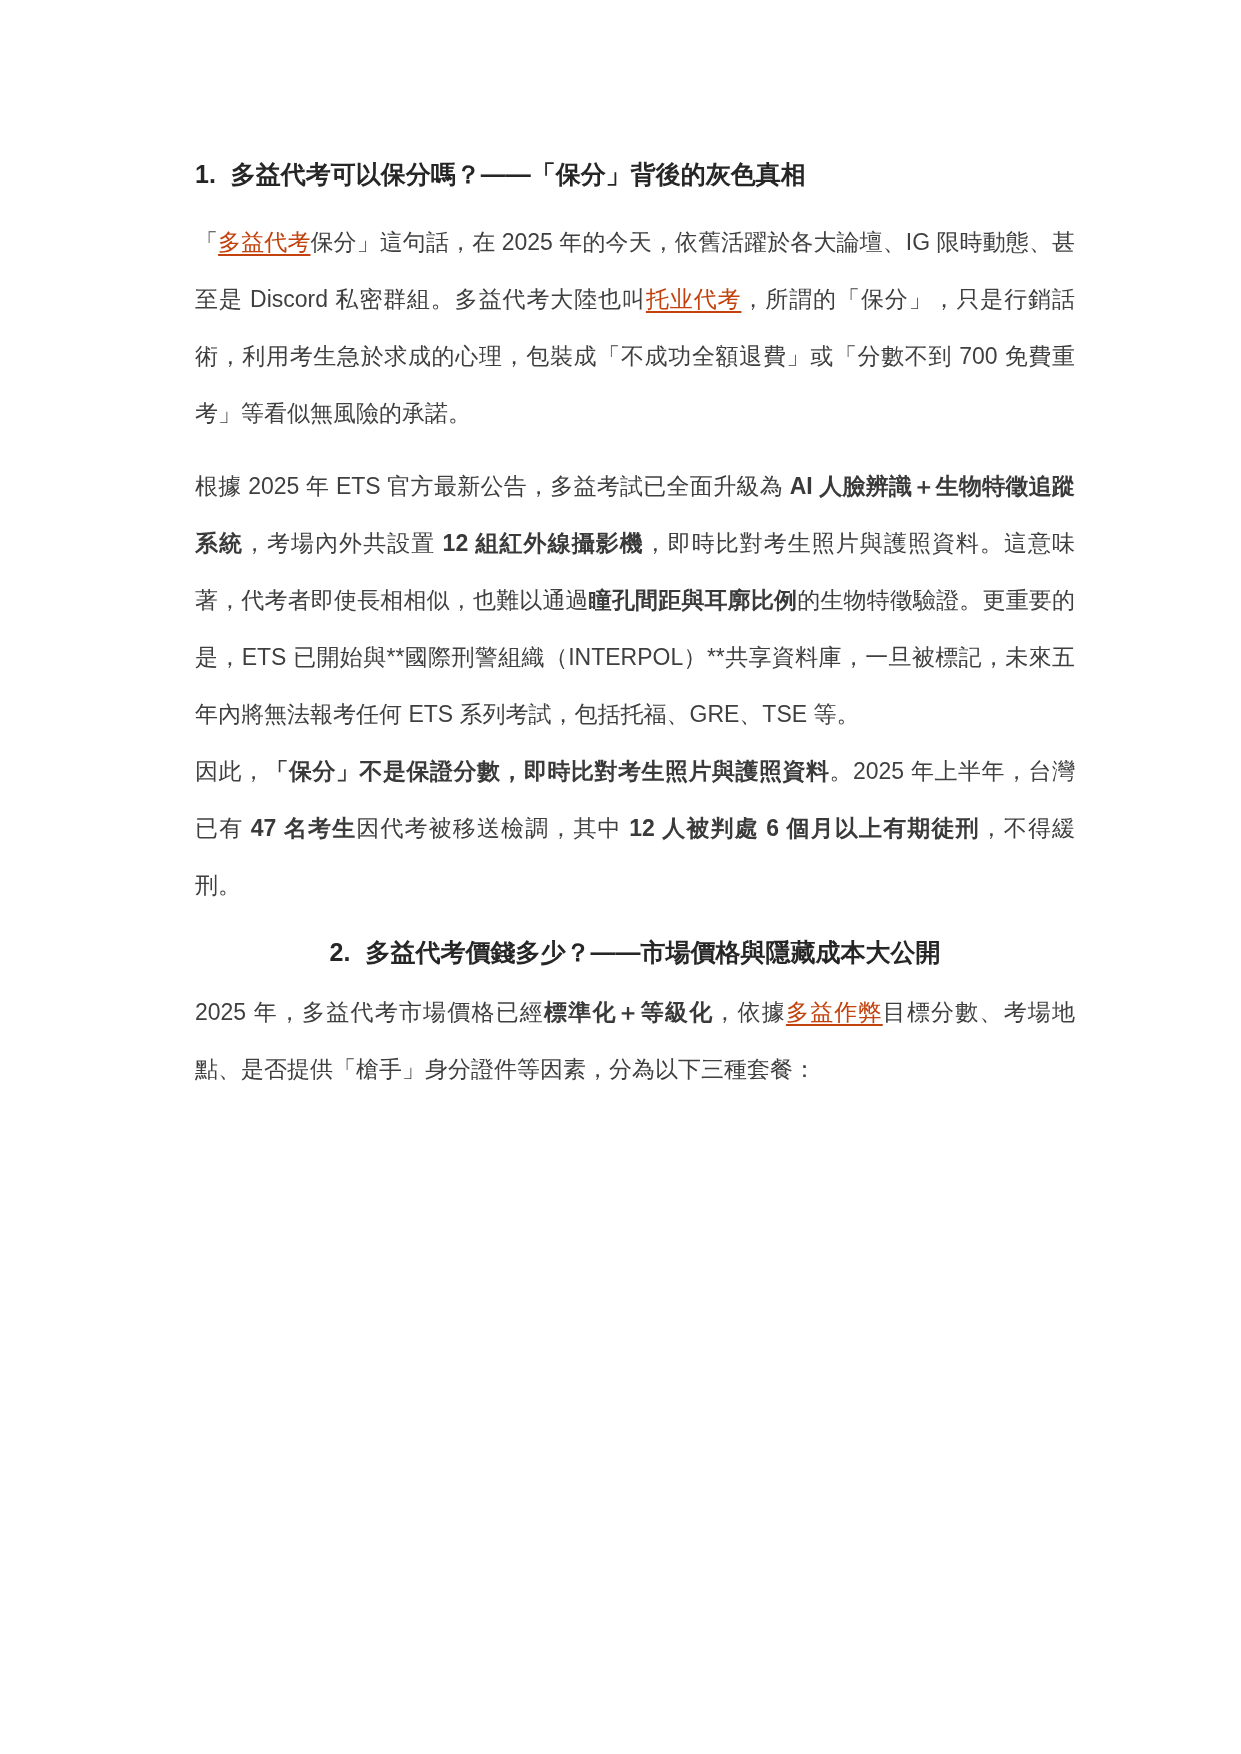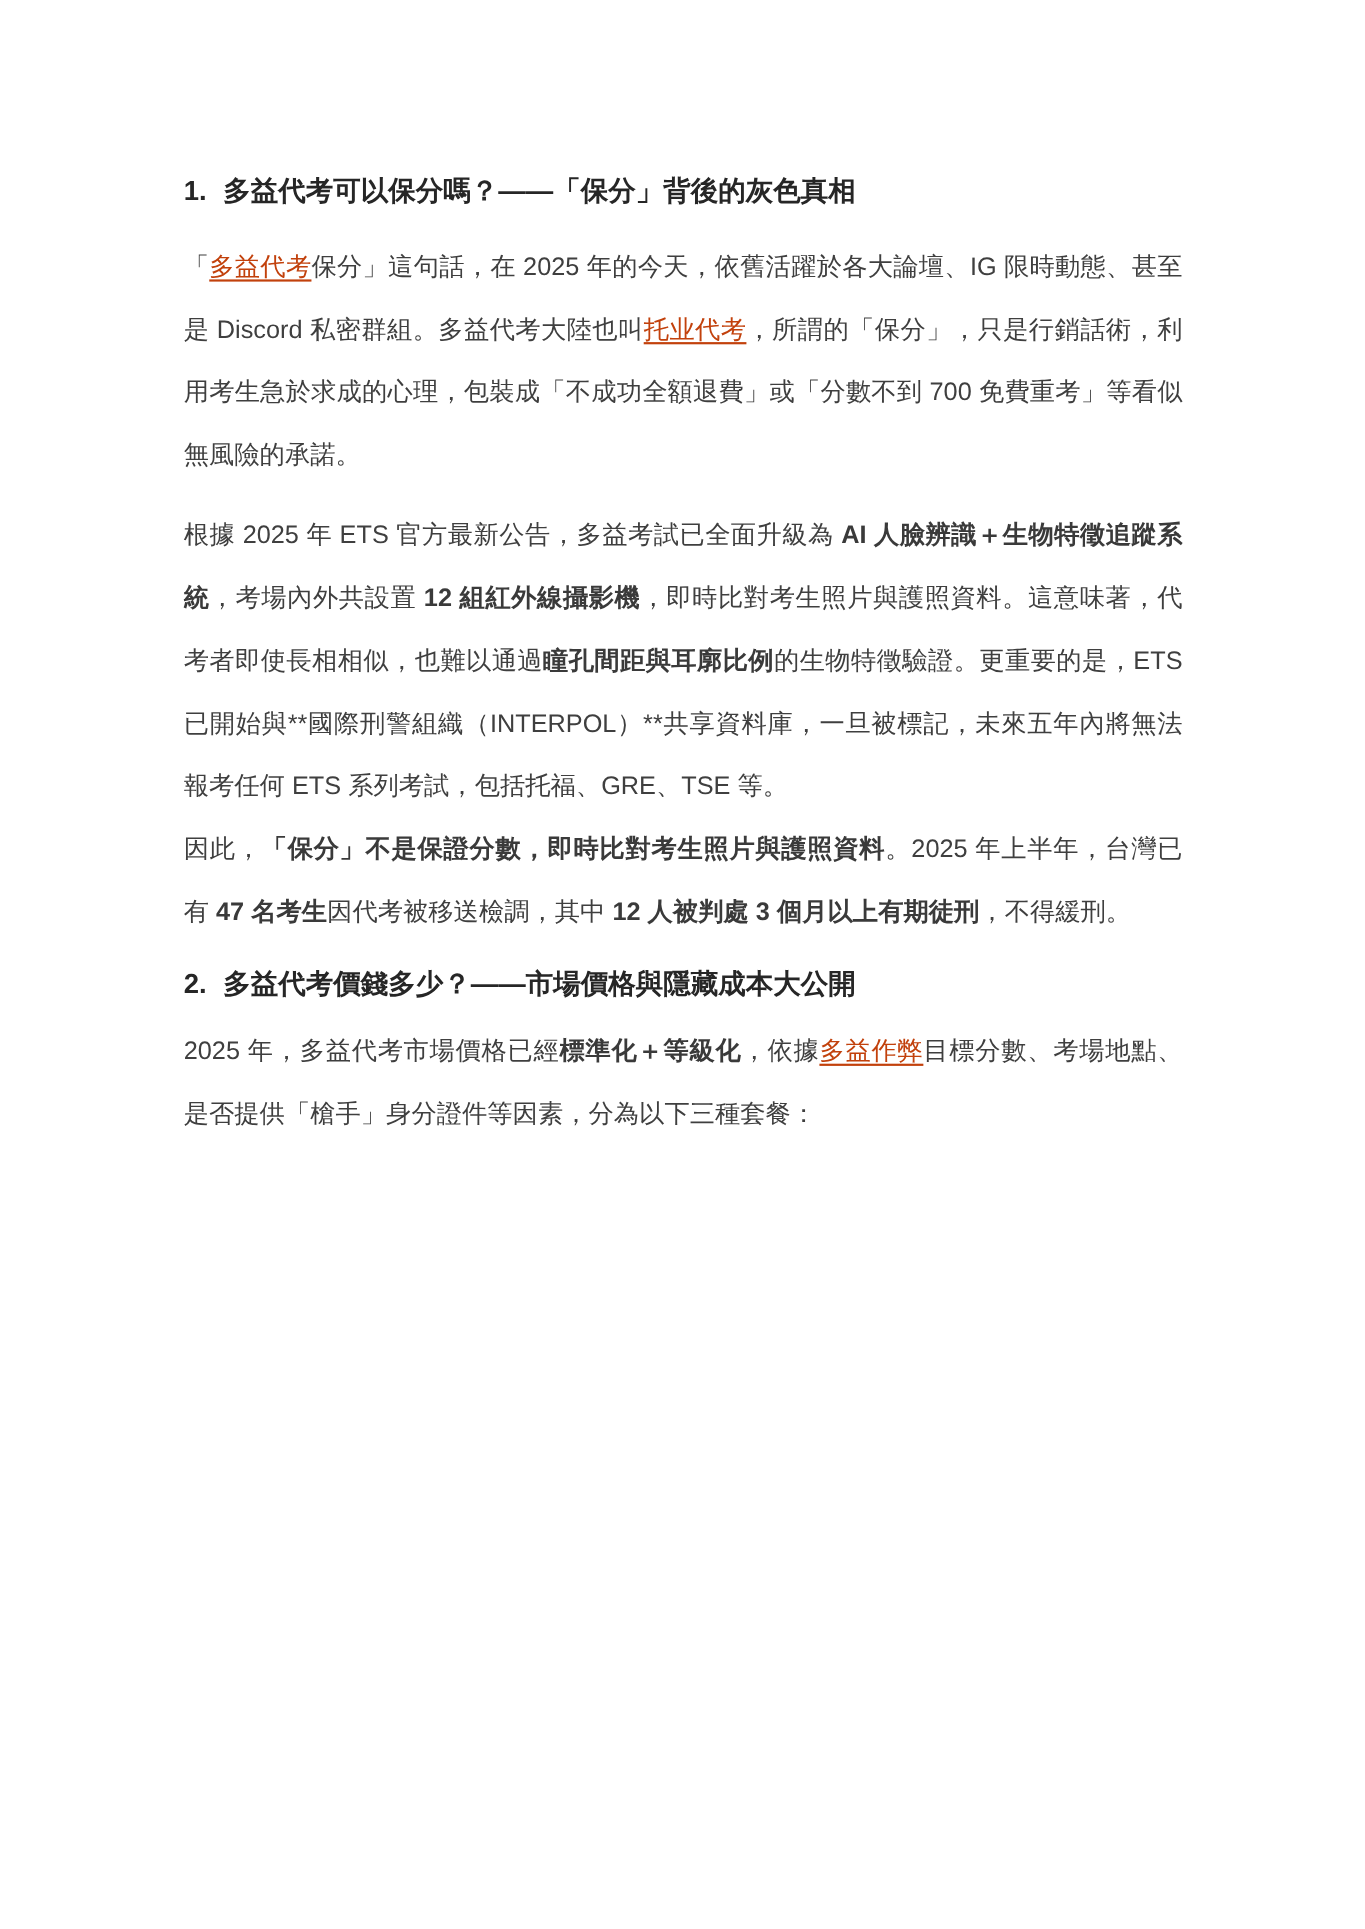--- a/index.html
+++ b/index.html
@@ -9,38 +9,40 @@
     width: 1241px;
     height: 1754px;
     overflow: hidden;
   }
   .page {
     width: 1241px;
     height: 1754px;
     background: #ffffff;
     box-sizing: border-box;
     font-family: "Liberation Sans", "DejaVu Sans", sans-serif;
+    padding-left: 28px;
   }
   .doc {
     box-sizing: border-box;
     padding: 156px 166px 0 167px;
     color: #3f3f3f;
     font-size: 23px;
     text-align: justify;
   }
   .doc h3 {
     font-size: 25px;
     line-height: 36px;
     font-weight: 700;
     color: #262626;
     margin: 0 0 22px 0;
     text-align: left;
   }
   .doc h3.second {
     margin: 20px 0 14px 0;
+    text-align: center;
   }
   .doc h3 .num {
     display: inline-block;
     margin-right: 15px;
   }
   .doc p {
     margin: 0;
     line-height: 57px;
   }
   .doc p.mb {
@@ -58,17 +60,17 @@
   }
 </style>
 </head>
 <body>
 
 <div class="page">
   <div class="doc">
       <h3><span class="num">1.</span><span>多益代考可以保分嗎？——「保分」背後的灰色真相</span></h3>
       <p class="mb"><span>「</span><a href="#">多益代考</a><span>保分」這句話，在 2025 年的今天，依舊活躍於各大論壇、IG 限時動態、甚至是 Discord 私密群組。多益代考大陸也叫</span><a href="#">托业代考</a><span>，所謂的「保分」，只是行銷話術，利用考生急於求成的心理，包裝成「不成功全額退費」或「分數不到 700 免費重考」等看似無風險的承諾。</span></p>
       <p><span>根據 2025 年 ETS 官方最新公告，多益考試已全面升級為 </span><span class="b">AI 人臉辨識＋生物特徵追蹤系統</span><span>，考場內外共設置 </span><span class="b">12 組紅外線攝影機</span><span>，即時比對考生照片與護照資料。這意味著，代考者即使長相相似，也難以通過</span><span class="b">瞳孔間距與耳廓比例</span><span>的生物特徵驗證。更重要的是，ETS 已開始與**國際刑警組織（INTERPOL）**共享資料庫，一旦被標記，未來五年內將無法報考任何 ETS 系列考試，包括托福、GRE、TSE 等。</span></p>
-      <p><span>因此，</span><span class="b">「保分」不是保證分數，即時比對考生照片與護照資料</span><span>。2025 年上半年，台灣已有 </span><span class="b">47 名考生</span><span>因代考被移送檢調，其中 </span><span class="b">12 人被判處 3 個月以上有期徒刑</span><span>，不得緩刑。</span></p>
+      <p><span>因此，</span><span class="b">「保分」不是保證分數，即時比對考生照片與護照資料</span><span>。2025 年上半年，台灣已有 </span><span class="b">47 名考生</span><span>因代考被移送檢調，其中 </span><span class="b">12 人被判處 6 個月以上有期徒刑</span><span>，不得緩刑。</span></p>
       <h3 class="second"><span class="num">2.</span><span>多益代考價錢多少？——市場價格與隱藏成本大公開</span></h3>
       <p><span>2025 年，多益代考市場價格已經</span><span class="b">標準化＋等級化</span><span>，依據</span><a href="#">多益作弊</a><span>目標分數、考場地點、是否提供「槍手」身分證件等因素，分為以下三種套餐：</span></p>
     </div>
 </div>
 
 </body></html>

